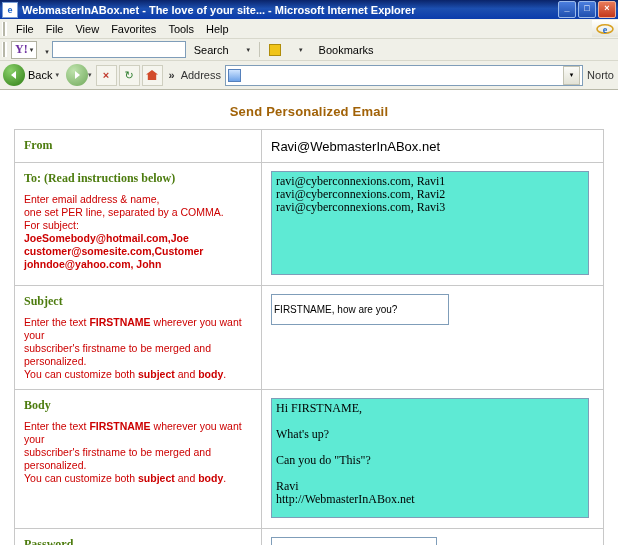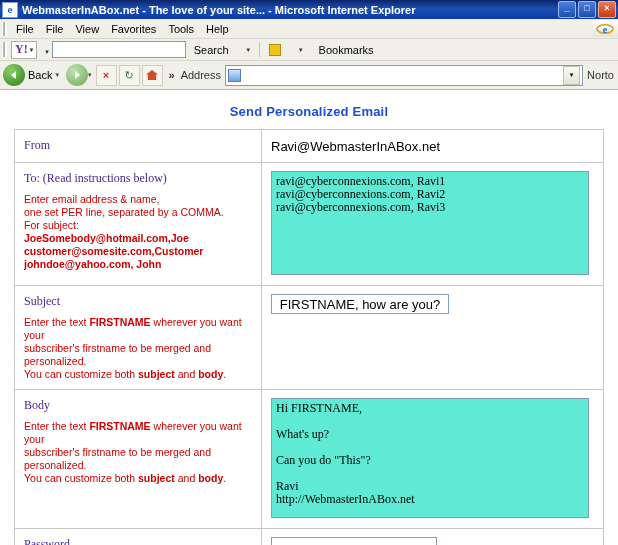--- a/index.html
+++ b/index.html
@@ -208,63 +208,62 @@
 
   
   .page {
     position: relative;
     height: 468px;
     background: #ffffff;
     overflow: hidden;
   }
   .page-heading {
     text-align: center;
-    color: #1d4ed8;
+    color: #a16207;
     font-weight: bold;
     font-size: 13px;
     padding: 14px 0 10px 0;
     letter-spacing: 0.2px;
   }
   table.form {
     border-collapse: collapse;
     margin: 0 14px;
     width: 590px;
   }
   table.form td {
     border: 1px solid #c8c8c8;
     vertical-align: top;
     padding: 8px 9px;
   }
   td.leftcol { width: 228px; }
   .lbl {
-    font-weight: normal;
+    font-weight: bold;
     font-size: 12px;
-    color: #4c1d95;
+    color: #4d7c0f;
     font-family: "Liberation Serif", serif;
   }
   .instr {
     color: #cc0000;
     font-size: 10.5px;
     line-height: 13px;
     margin-top: 7px;
     font-family: "Liberation Sans", sans-serif;
   }
   .instr b { font-weight: bold; }
   .instr .ex { font-weight: bold; color: #cc0000; }
   .redline { display: block; }
 
   input.txt {
     font-family: "Liberation Sans", sans-serif;
-    font-size: 13px;
+    font-size: 10px;
     border: 1px solid #7f9db9;
     background: #ffffff;
-    height: 20px;
+    height: 31px;
     padding: 1px 2px;
     box-sizing: border-box;
-    text-align: center;
   }
   .from-value { font-size: 13px; color: #000; padding-top: 1px; }
   input.subject-input { width: 178px; }
   input.password-input { width: 166px; }
 
   textarea.ta {
     font-family: Liberation Serif, serif;
     font-size: 12px;
     border: 1px solid #7f9db9;
     background: #5eead4;

